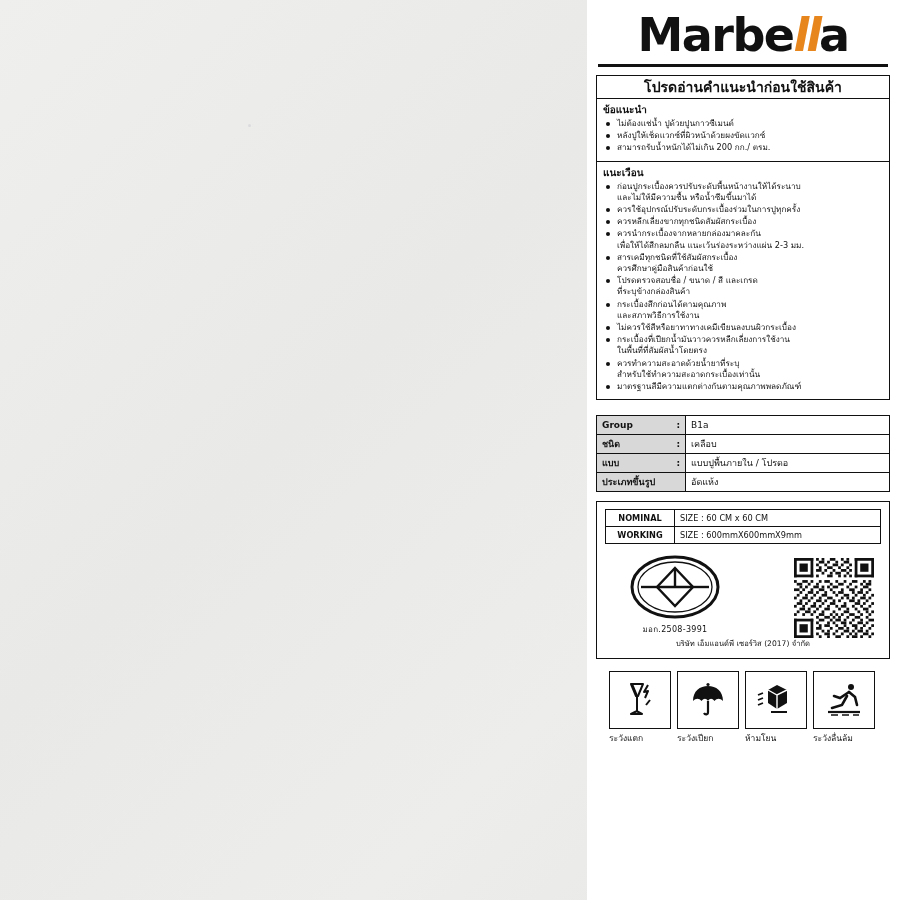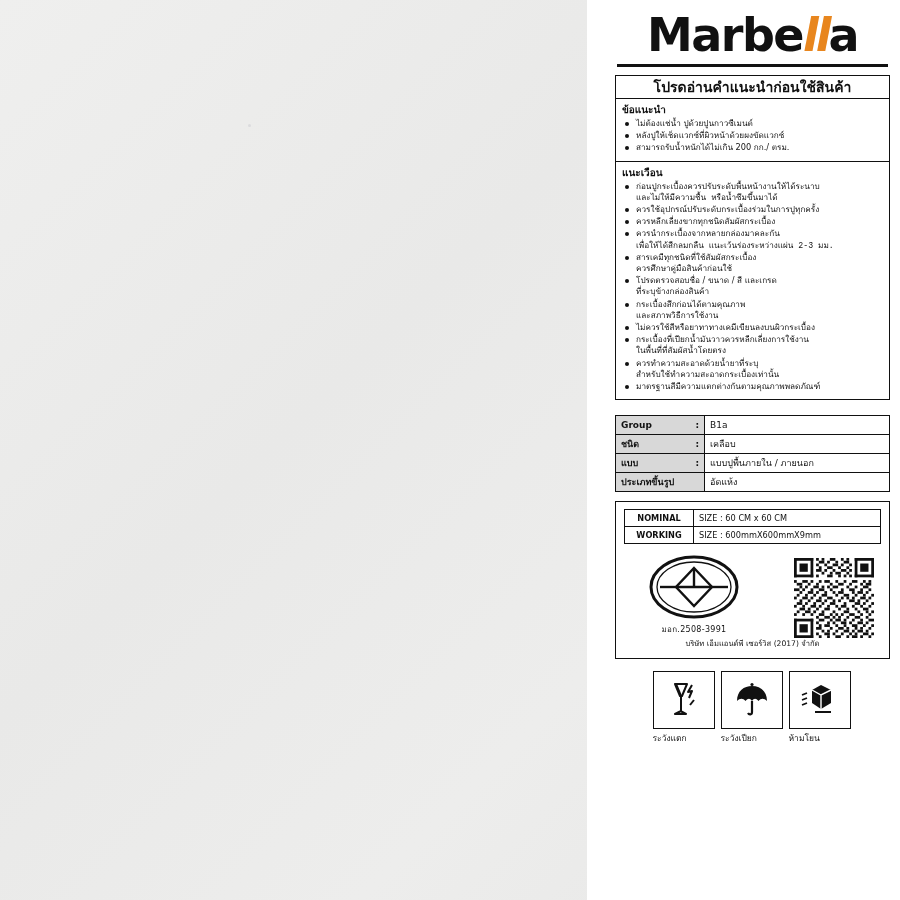--- a/index.html
+++ b/index.html
@@ -33,21 +33,21 @@
 
   
   #label-sheet {
     position: absolute;
     left: 587px;
     top: 0;
     width: 313px;
     height: 900px;
     background: #ffffff;
     box-sizing: border-box;
-    padding: 6px 10px 0 28px;
+    padding: 6px 10px 0 9px;
   }
 
   
   .brand-wrap {
     text-align: center;
     padding-top: 4px;
   }
   .brand-text {
     font-family: "DejaVu Sans", "Liberation Sans", sans-serif;
     font-size: 46px;
@@ -113,21 +113,20 @@
     left: 3px;
     top: 4px;
     width: 4px;
     height: 4px;
     background: #111;
     border-radius: 50%;
   }
   ul.bullets li .sub {
     display: block;
     padding-left: 0;
-    font-family: Liberation Mono, monospace;
   }
 
   
   .spec-table {
     margin-top: 15px;
     border: 1px solid #111;
     border-collapse: collapse;
     width: 100%;
   }
   .spec-table td {
@@ -318,21 +317,21 @@
       <tr>
         <td class="key"><span>Group</span><span class="colon">:</span></td>
         <td>B1a</td>
       </tr>
       <tr>
         <td class="key"><span>ชนิด</span><span class="colon">:</span></td>
         <td>เคลือบ</td>
       </tr>
       <tr>
         <td class="key"><span>แบบ</span><span class="colon">:</span></td>
-        <td>แบบปูพื้นภายใน / ภายนอก</td>
+        <td>แบบปูพื้นภายใน / โปรดอ</td>
       </tr>
       <tr>
         <td class="key"><span>ประเภทขึ้นรูป</span><span class="colon"></span></td>
         <td>อัดแห้ง</td>
       </tr>
     </tbody>
   </table>
 
   <div class="cert-panel">
     <table class="size-table">
@@ -625,15 +624,28 @@
         <svg width="40" height="38" viewBox="0 0 40 38">
           <path d="M12 9 L21 4 L31 9 L31 22 L21 28 L12 22 Z" fill="#111"></path>
           <path d="M12 9 L21 14 L31 9 M21 14 L21 28" fill="none" stroke="#fff" stroke-width="1.4"></path>
           <path d="M7 12 L2 14 M7 17 L2 19 M7 22 L2 24" stroke="#111" stroke-width="1.8"></path>
           <path d="M15 31 L31 31" stroke="#111" stroke-width="2"></path>
         </svg>
       </div>
       <div class="handling-label">ห้ามโยน</div>
     </div>
 
+    <div class="handling-item">
+      <div class="handling-box">
+        <svg width="40" height="38" viewBox="0 0 40 38">
+          <circle cx="27" cy="6" r="3" fill="#111"></circle>
+          <path d="M25 11 L16 17 L10 15" fill="none" stroke="#111" stroke-width="2.6" stroke-linecap="round"></path>
+          <path d="M25 11 L31 16 L33 24" fill="none" stroke="#111" stroke-width="2.6" stroke-linecap="round"></path>
+          <path d="M23 15 L18 24 L8 27" fill="none" stroke="#111" stroke-width="2.6" stroke-linecap="round"></path>
+          <path d="M4 31 L36 31" stroke="#111" stroke-width="2.2"></path>
+          <path d="M7 34 L14 34 M18 34 L25 34 M29 34 L35 34" stroke="#111" stroke-width="1.6"></path>
+        </svg>
+      </div>
+      <div class="handling-label">ระวังลื่นล้ม</div>
+    </div>
   </div>
 
 </div>
 
 </body></html>

